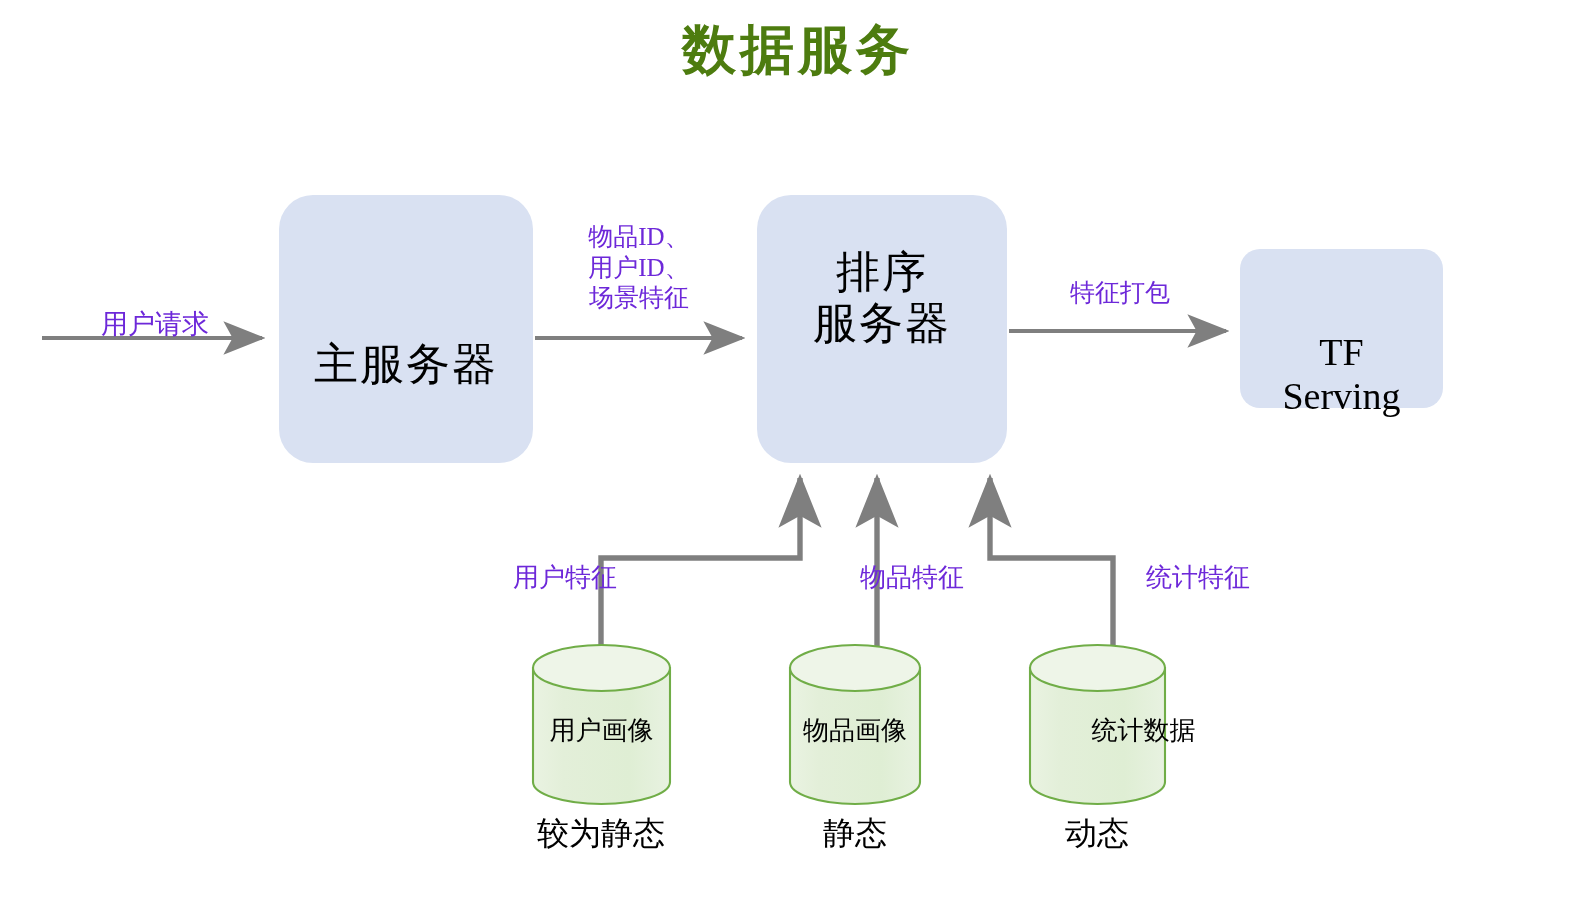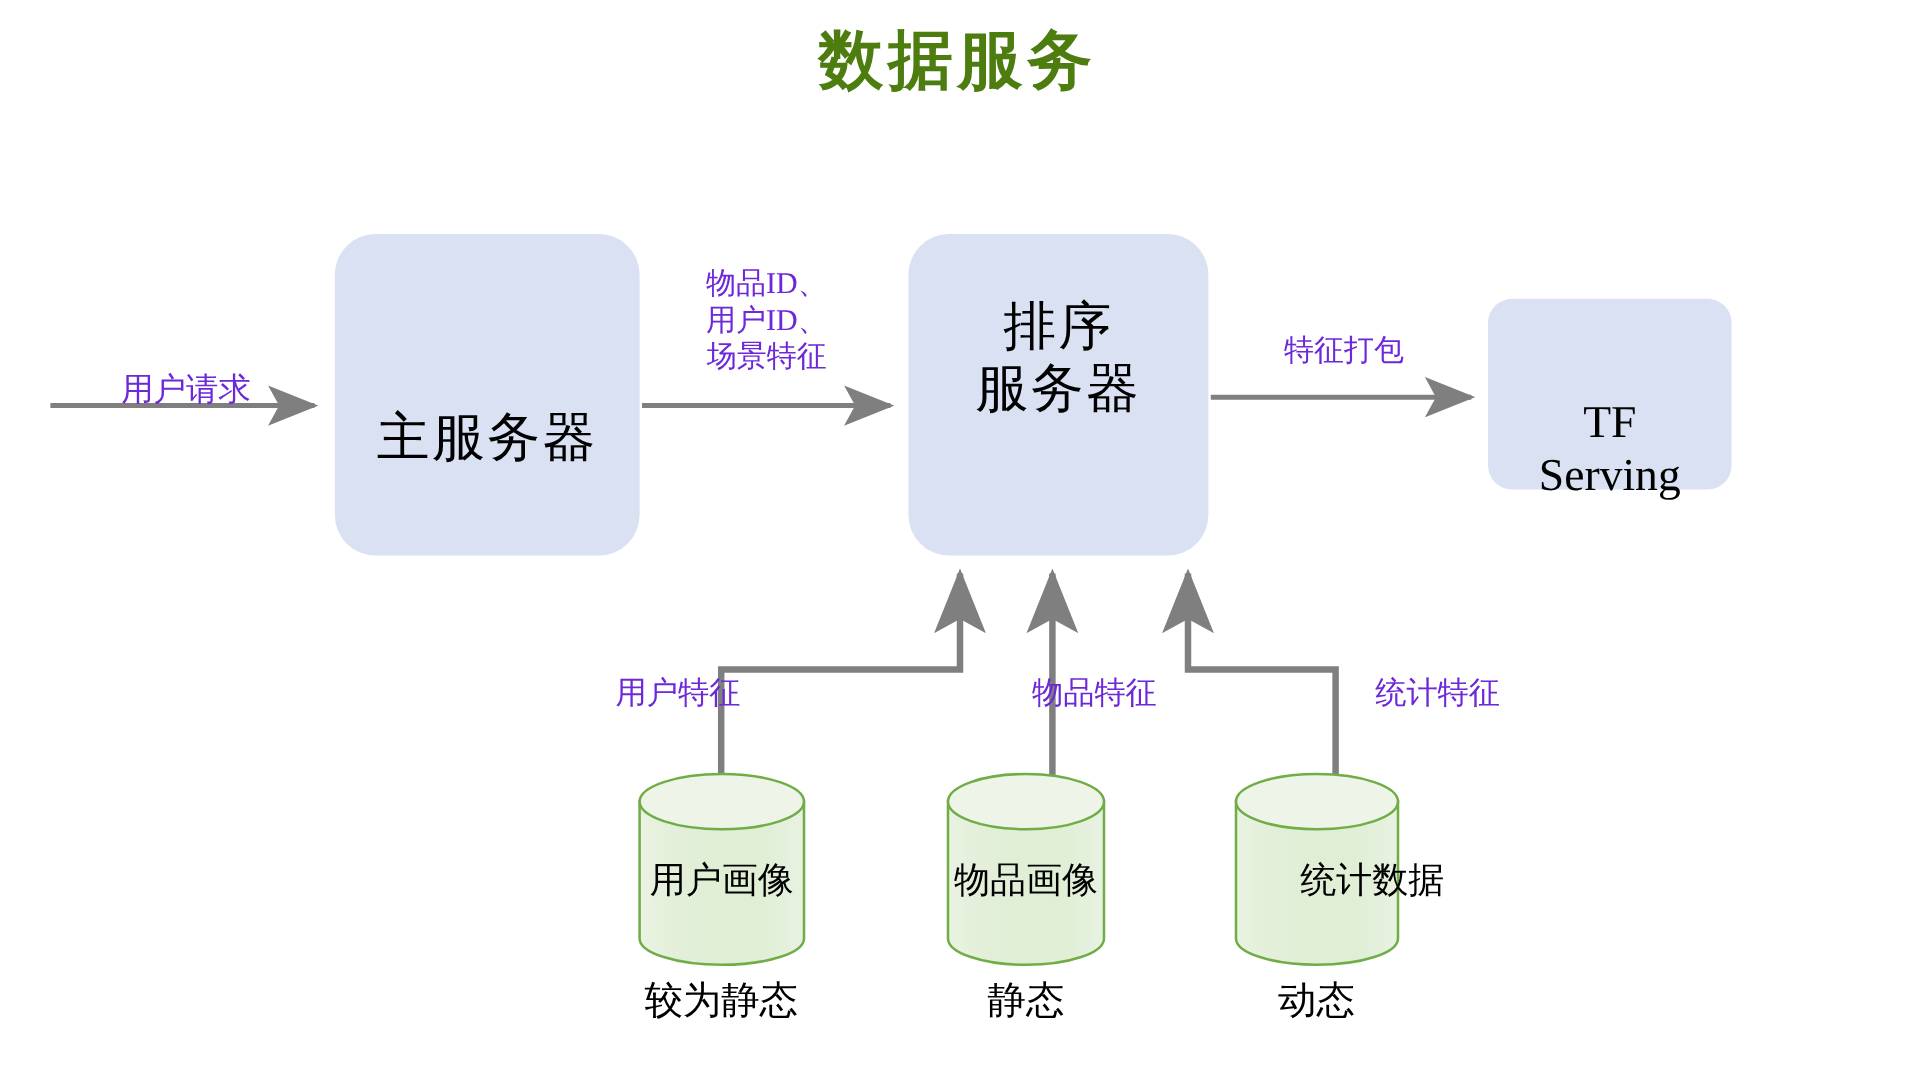--- a/index.html
+++ b/index.html
@@ -29,21 +29,21 @@
   #page-title{
     position:absolute;left:0;top:14px;width:1596px;
     text-align:center;
     font-size:54px;font-weight:700;letter-spacing:4px;
     color:#4d7c0f;
     font-family:"Liberation Serif","DejaVu Serif",serif;
   }
   .cyl-label{
     position:absolute;text-align:center;color:#000;
     font-family:"Liberation Serif","DejaVu Serif",serif;
-    font-size:30px;
+    font-size:26px;
   }
   .state-label{
     position:absolute;text-align:center;color:#000;
     font-family:Liberation Sans, sans-serif;
     font-size:32px;
   }
 </style>
 </head>
 <body>
 

